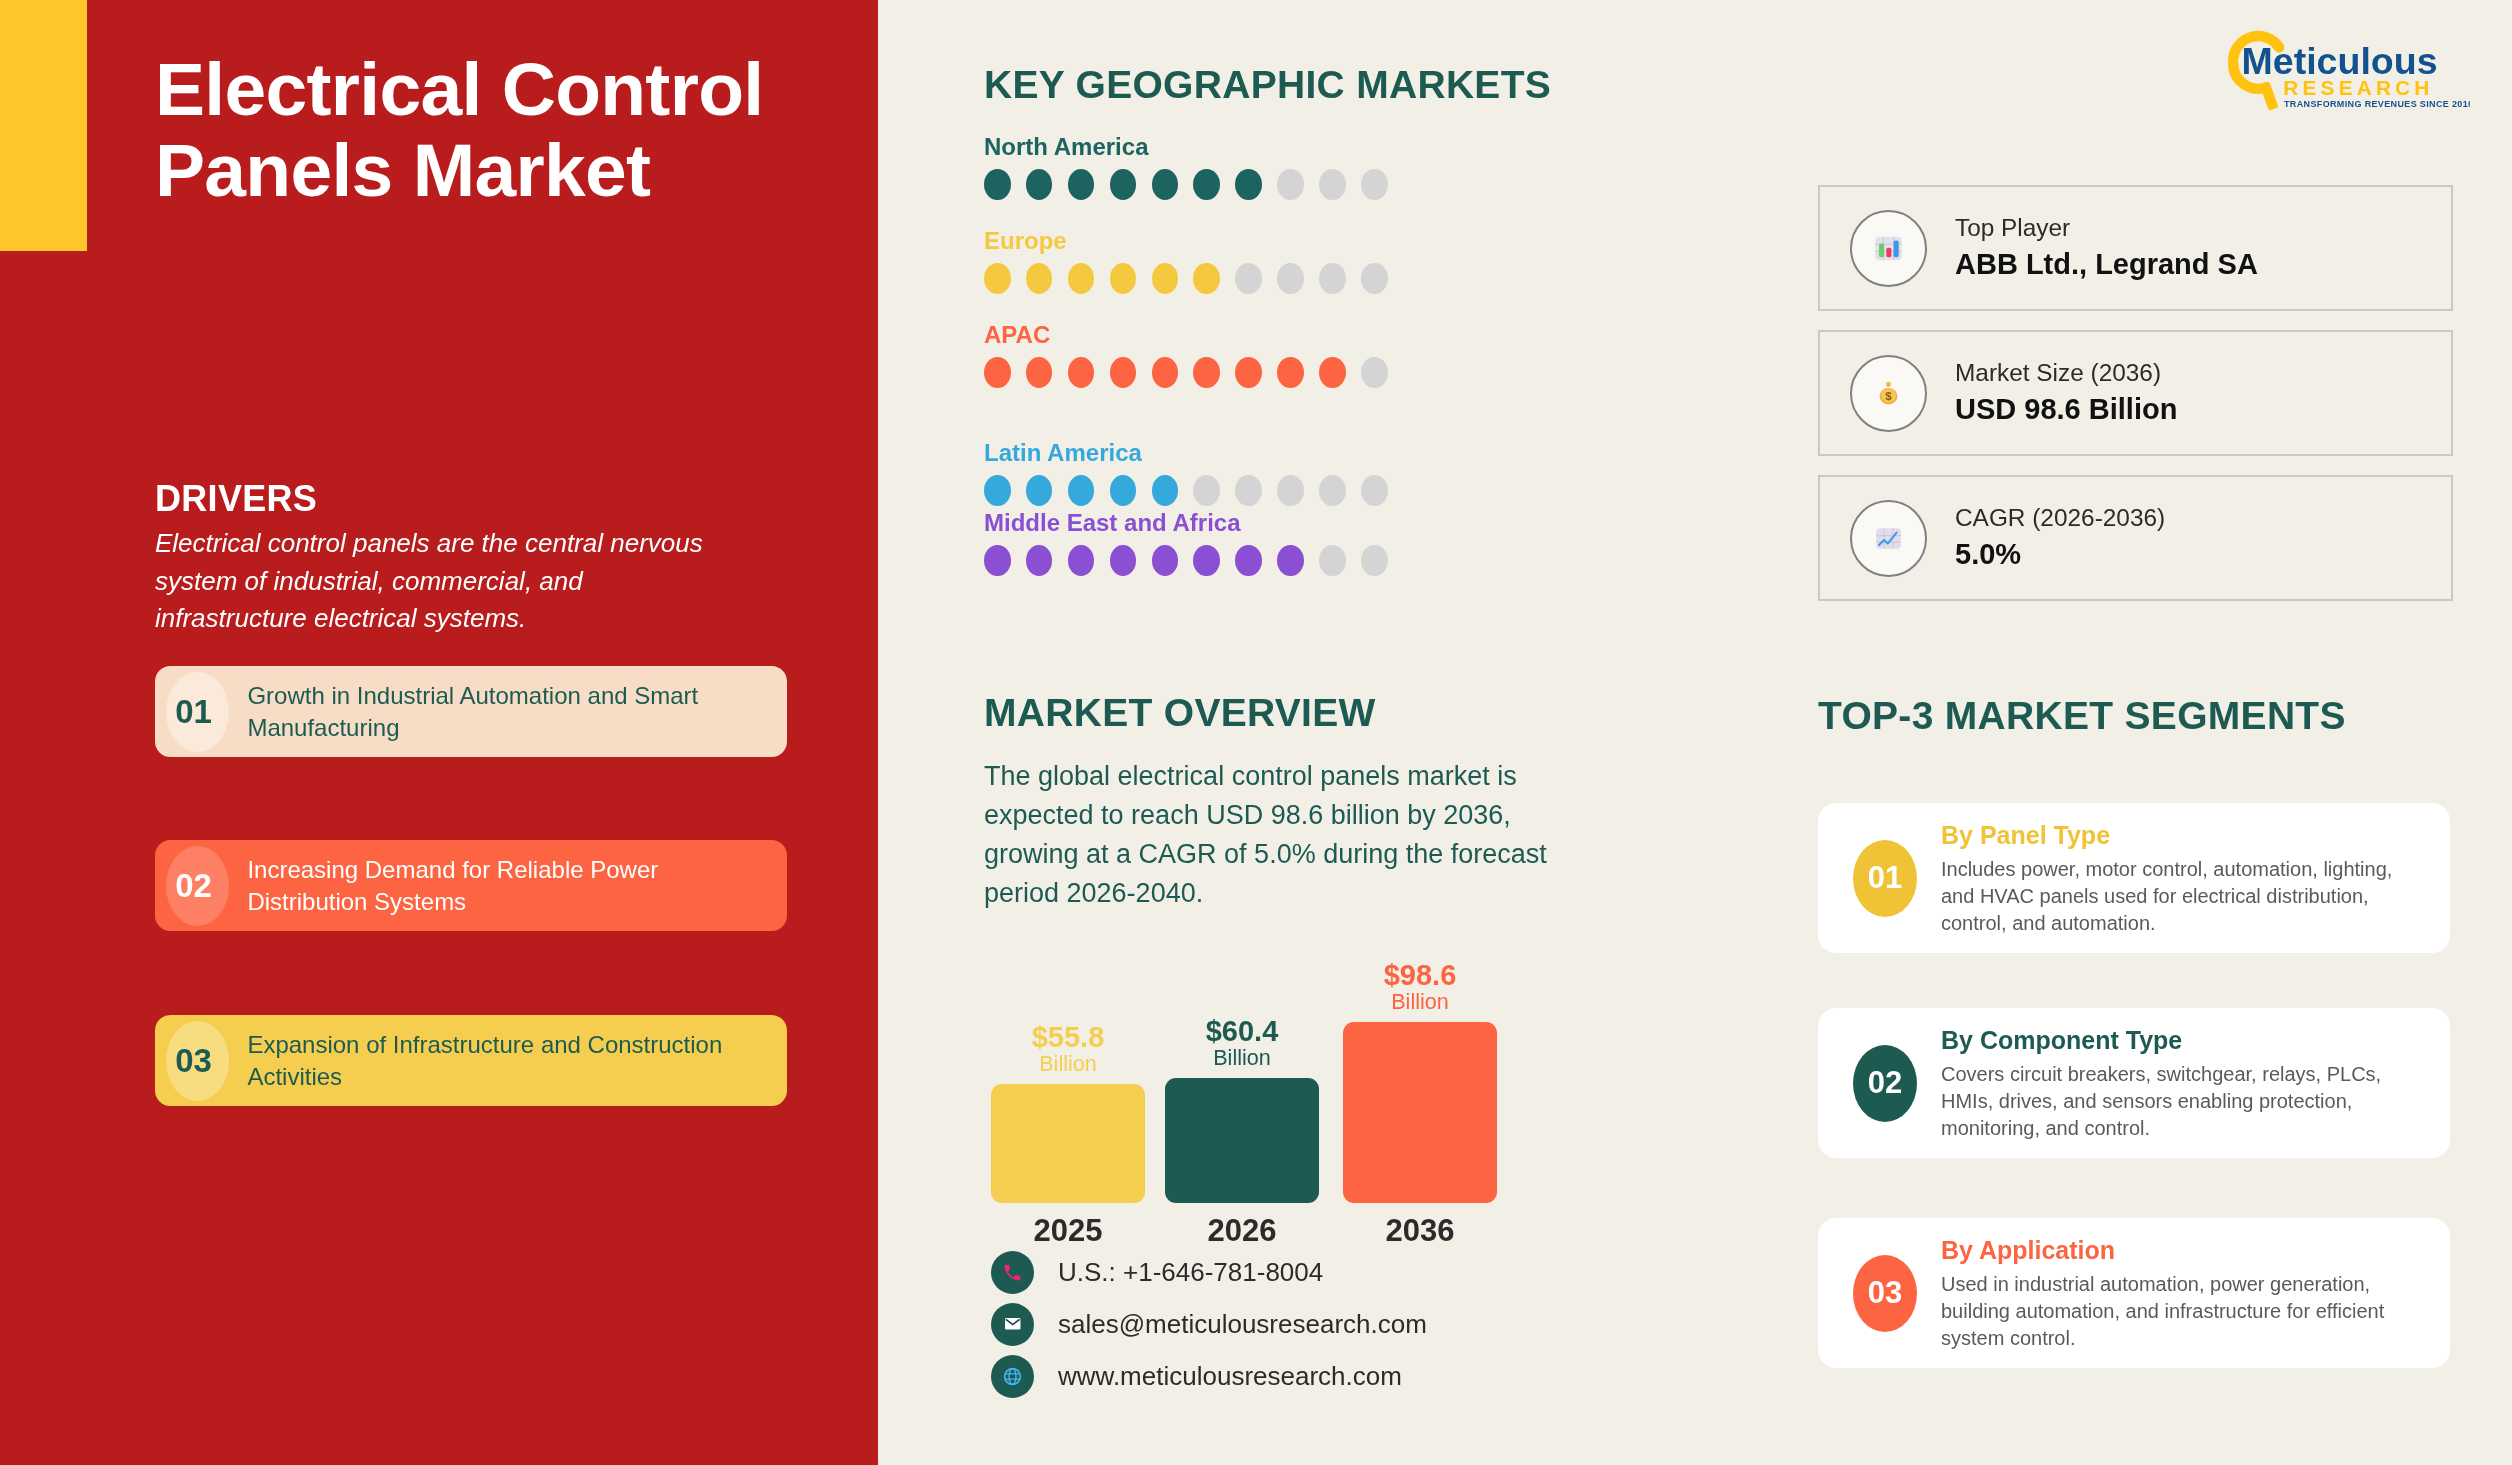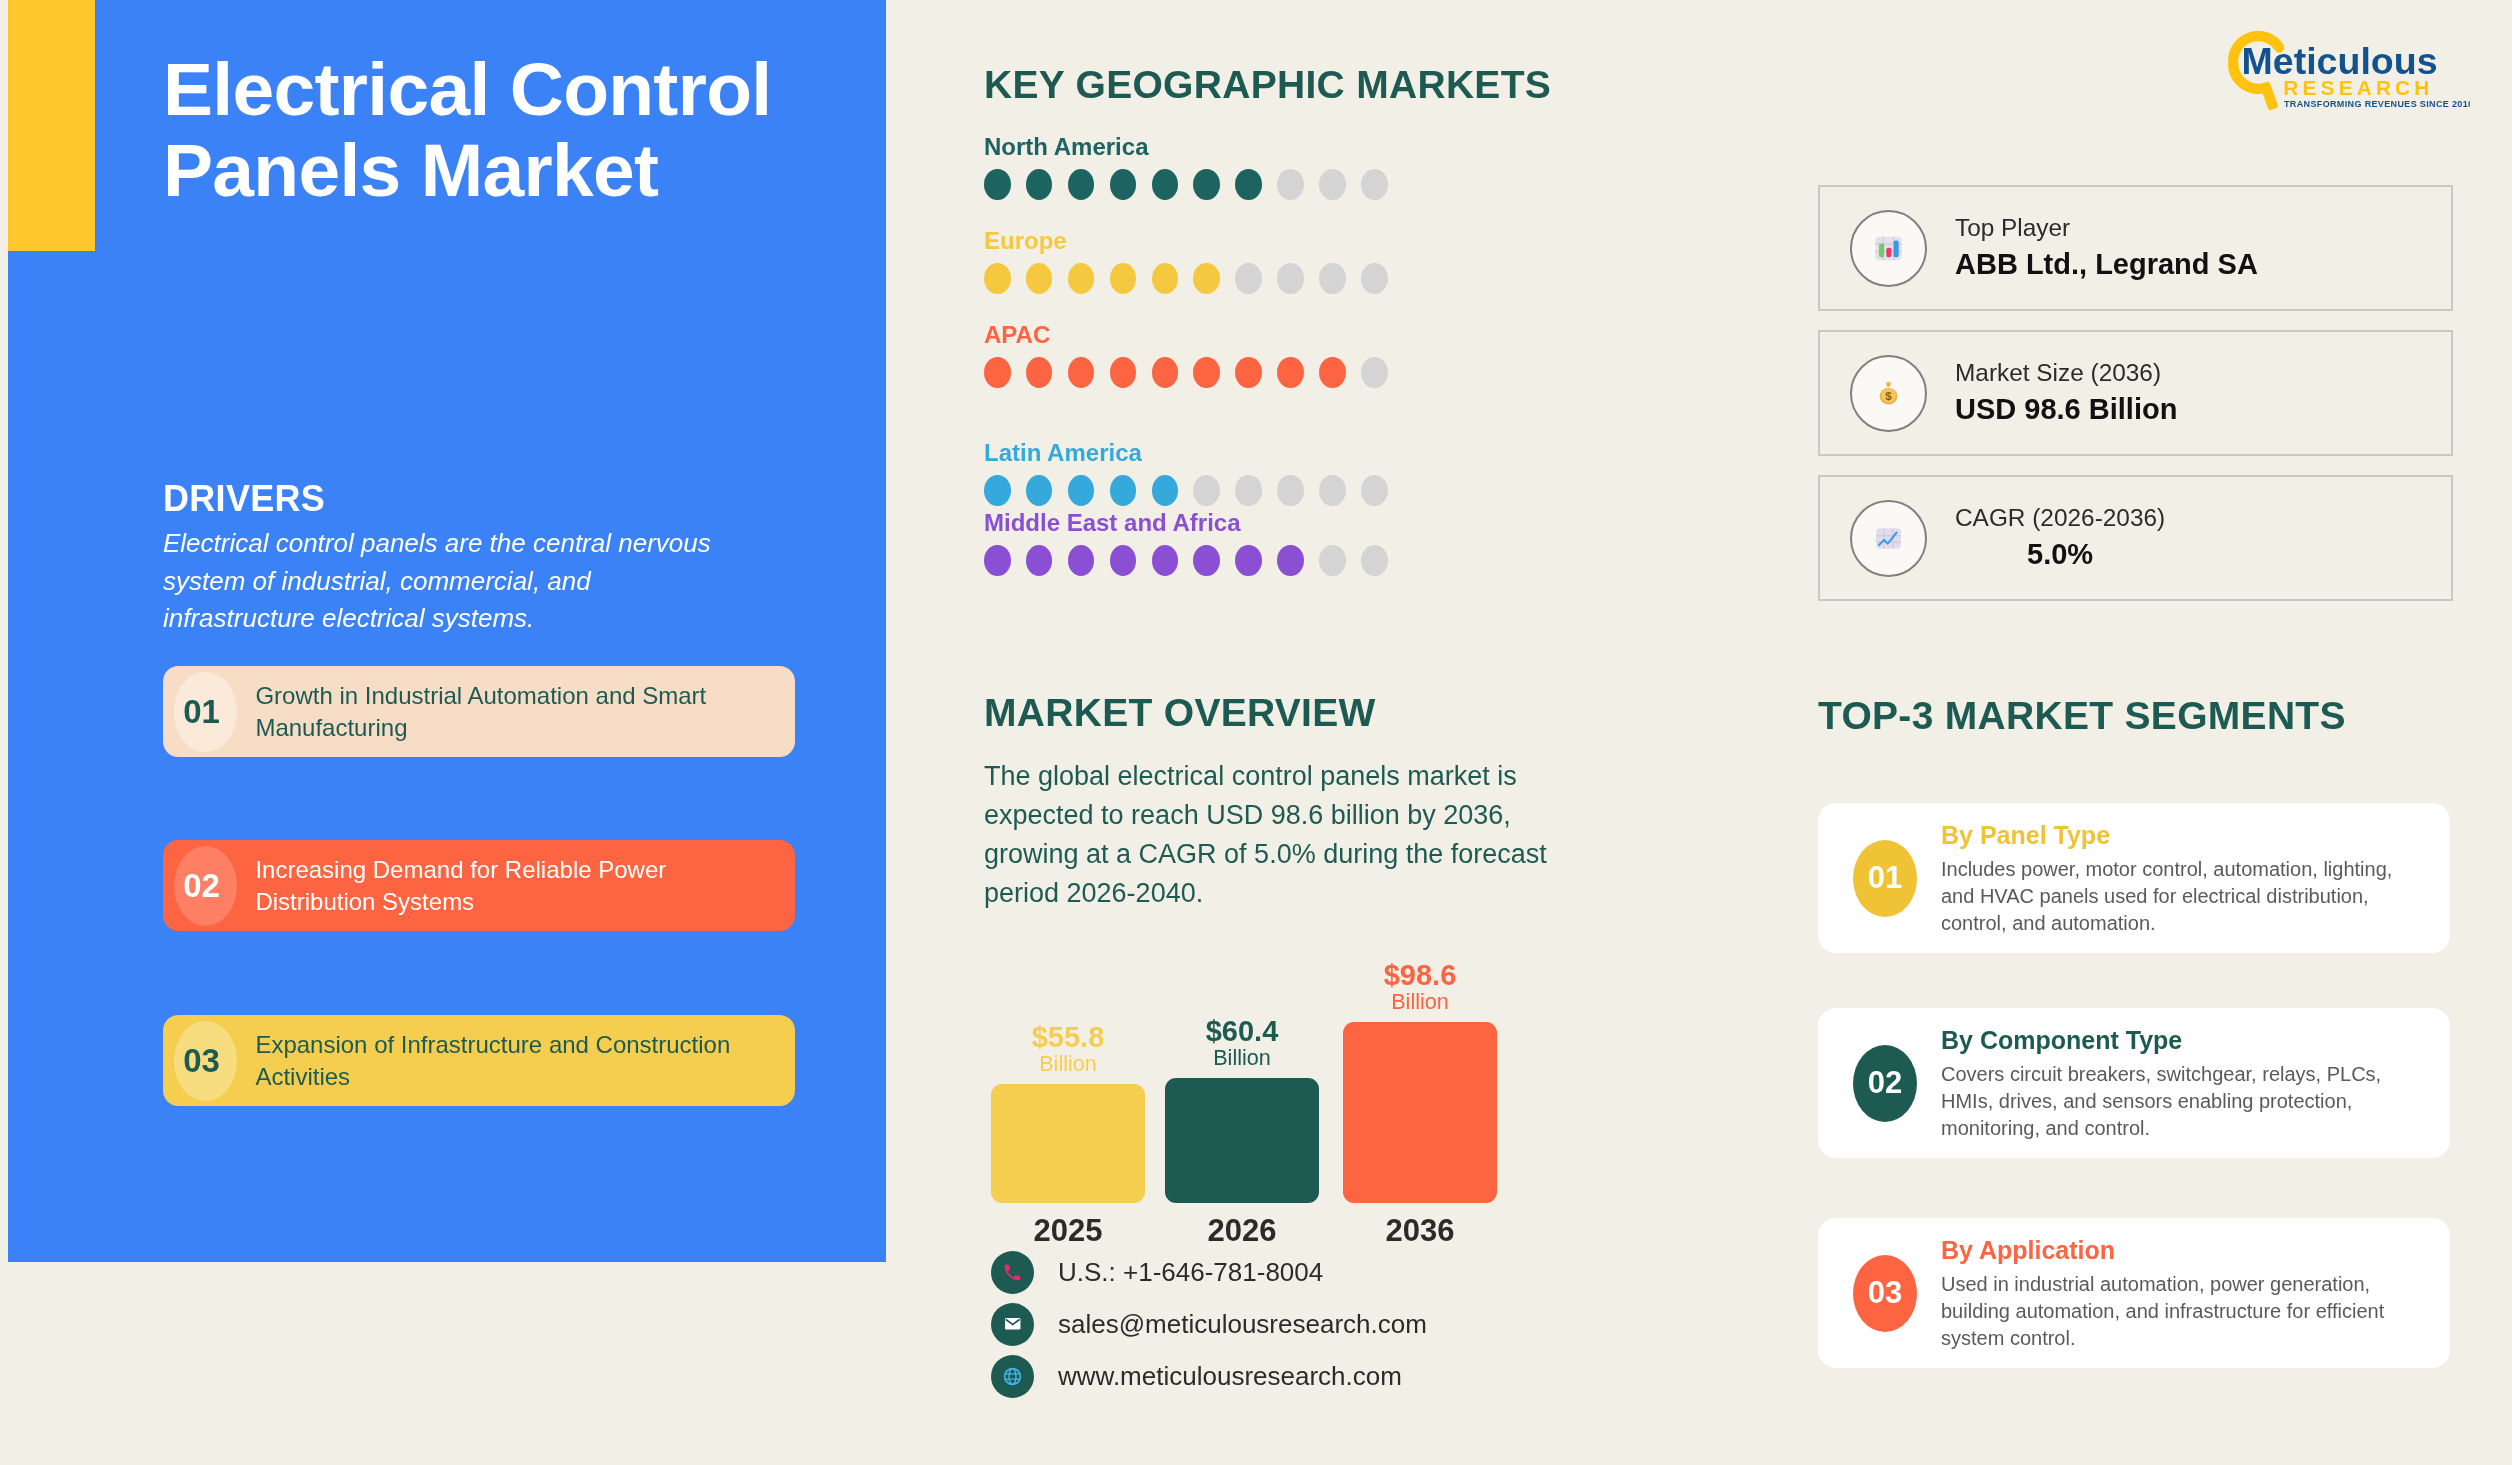--- a/index.html
+++ b/index.html
@@ -6,23 +6,22 @@
   html,body { width:2512px; height:1465px; }
   body {
     font-family:"Liberation Sans", sans-serif;
     background:#f2efe7;
     position:relative;
     overflow:hidden;
   }
 
   
   #left-panel {
-    position:absolute; left:0; top:0; width:878px; height:1262px;
-    background:#3b82f6;
-    margin-left:8px;
+    position:absolute; left:0; top:0; width:878px; height:1465px;
+    background:#b91c1c;
   }
   #accent-bar {
     position:absolute; left:0; top:0; width:87px; height:251px;
     background:#ffc72c;
   }
   #main-title {
     position:absolute; left:155px; top:49px; width:628px;
     color:#ffffff; font-size:75px; font-weight:bold; line-height:1.08;
     letter-spacing:-0.7px;
   }
@@ -125,21 +124,21 @@
   #logo { position:absolute; left:2205px; top:28px; width:265px; }
   #logo-svg { display:block; }
 
   .stat-card {
     position:absolute; left:1818px; width:635px; height:126px;
     border:2.1px solid #c9c9c4; background:#f2efe7;
     display:flex; align-items:center;
   }
   #stat-card-0 { top:185px; }
   #stat-card-1 { top:330px; }
-  #stat-card-2 { top:475px;text-align:center; }
+  #stat-card-2 { top:475px; }
   .stat-icon-circle {
     width:77px; height:77px; border-radius:50%;
     border:2.8px solid #808080; background:#faf9f5;
     margin-left:30px; flex:none;
     display:flex; align-items:center; justify-content:center;
     font-size:32px; line-height:1;
   }
   .stat-body { margin-left:28px; }
   .stat-label { font-size:24.4px; color:#2b2b2b; line-height:1.35; }
   .stat-value { font-size:29px; font-weight:bold; color:#111111; line-height:1.35; }

